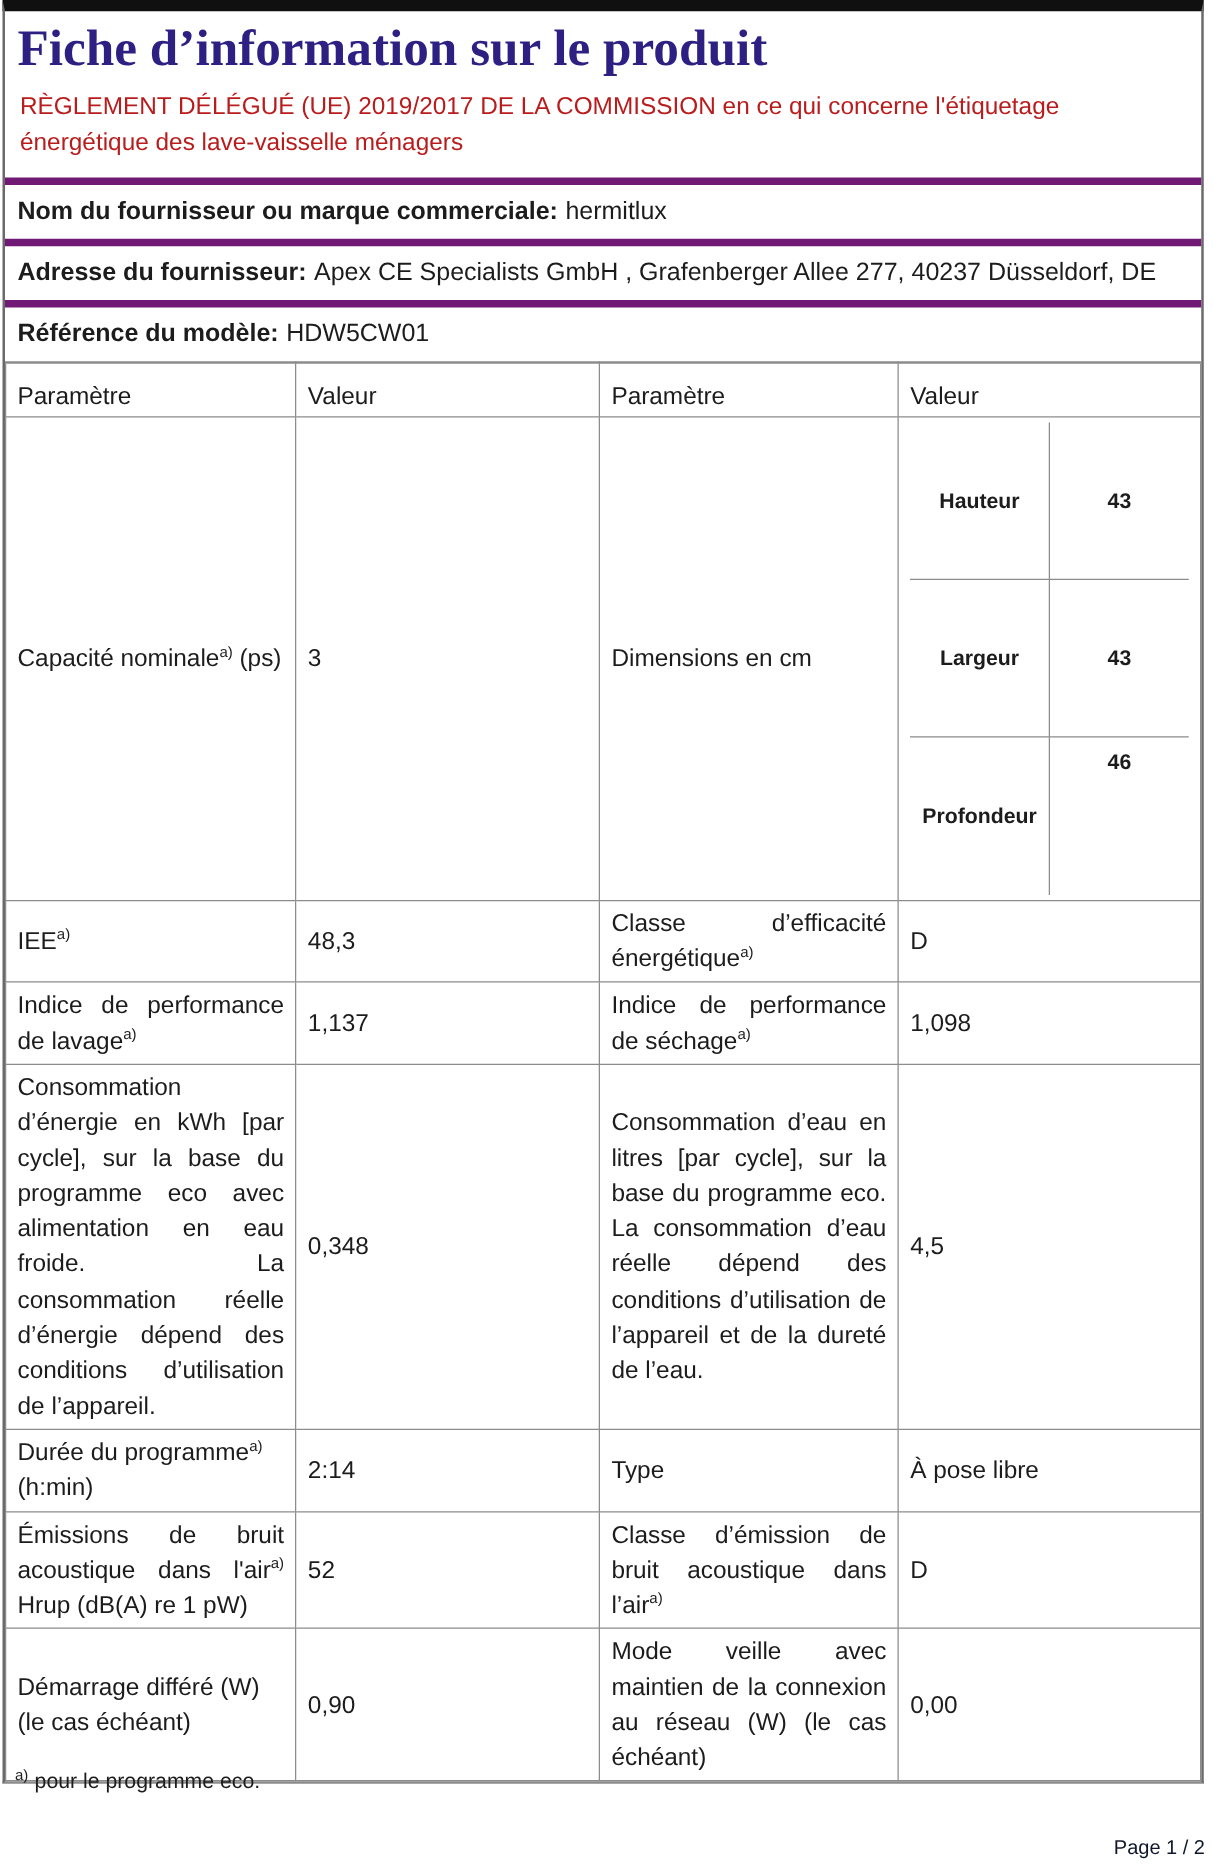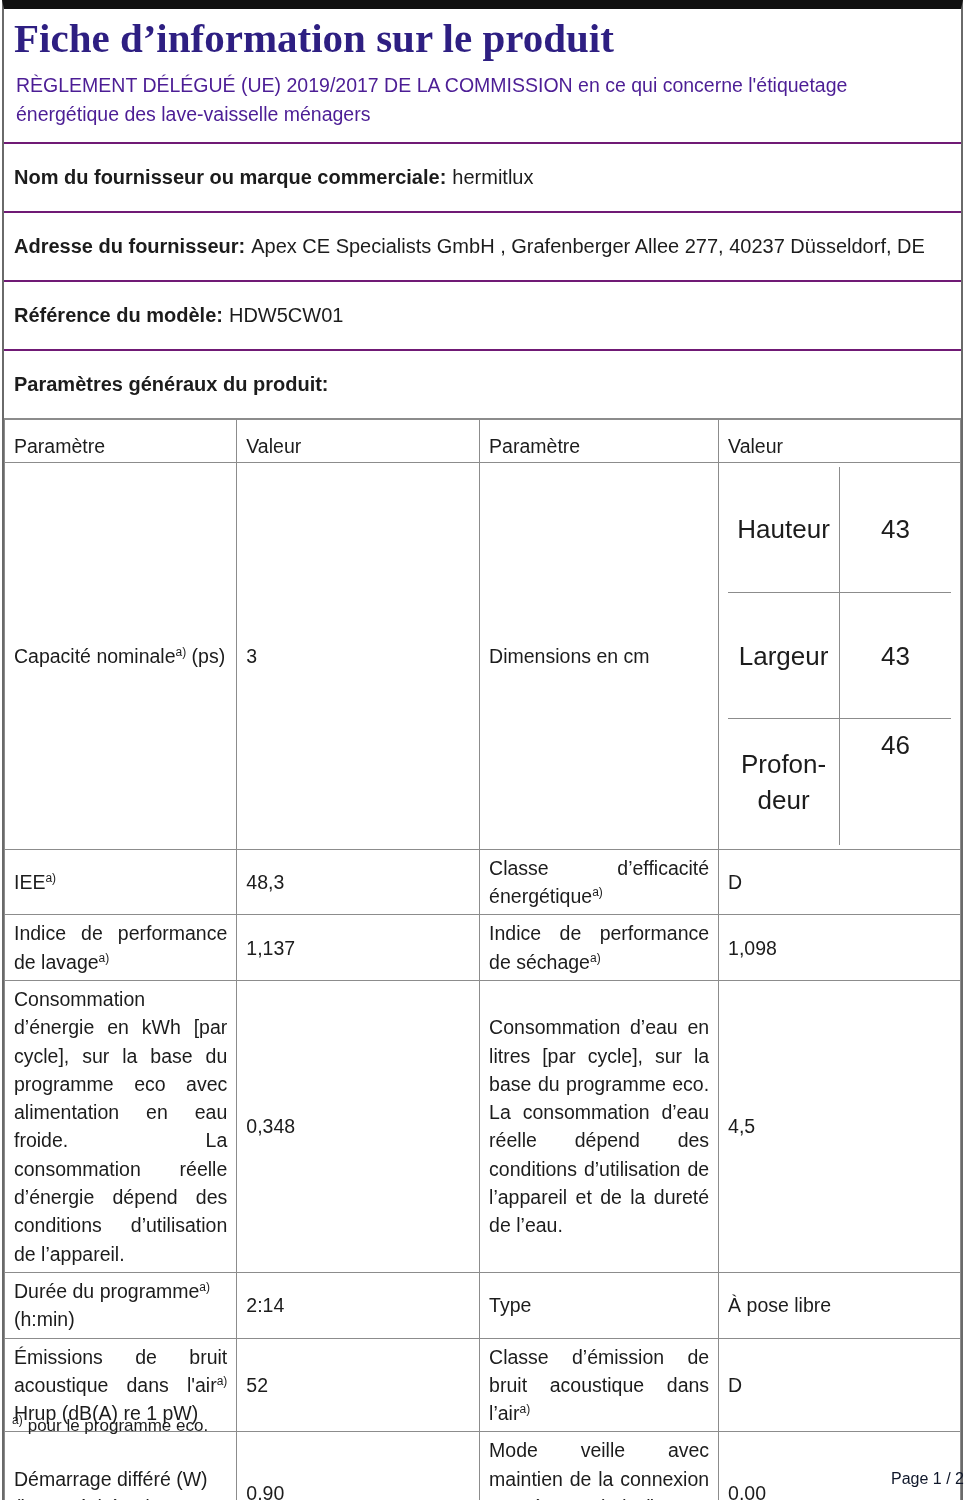--- a/index.html
+++ b/index.html
@@ -22,25 +22,25 @@
     background: #fff;
   }
   .title-block { padding: 6px 10px 12px 10px; min-height: 116px; }
   h1.title {
     margin: 0; padding: 0;
     font-size: 41px; font-weight: bold;
     letter-spacing: 0px; line-height: 1.15;
   }
   .subtitle {
     margin: 9px 2px 0 2px;
-    font-size: 19.5px; line-height: 1.5; color: #4c1d95;
+    font-size: 19.5px; line-height: 1.5; color: #b91c1c;
   }
   .info-row {
-    border-top: 2px solid #701a75;
-    padding: 20px 10px;
+    border-top: 6px solid #701a75;
+    padding: 8px 10px;
     font-size: 20px; line-height: 1.35;
     min-height: 42px;
   }
   .b { font-weight: bold; }
   .val-inline { margin-left: 6px; }
 
   table.params {
     width: 100%;
     border-collapse: collapse;
     table-layout: fixed;
@@ -64,21 +64,22 @@
   tr.r5 td { height: 58px; }
   tr.r6 td { height: 93px; }
   tr.r7 td { height: 66px; }
   tr.r8 td { height: 114px; }
   sup.fn { font-size: 12px; vertical-align: super; line-height: 0; }
 
   td.dims-cell { padding: 0; height: 126px; }
   table.dims {
     width: 100%; height: 126px;
     border-collapse: collapse; table-layout: fixed;
-    font-size: 26px;
+    font-size: 17px;
+    font-weight: bold;
   }
   table.dims td {
     border: 1px solid #8c8c8c;
     text-align: center; vertical-align: middle;
     padding: 2px 6px; line-height: 1.4;
   }
   table.dims tr:first-child td { border-top: none; }
   table.dims tr td:first-child { border-left: none; }
   table.dims tr td:last-child { border-right: none; }
   table.dims tr:last-child td { border-bottom: none; margin-top: 41px; }
@@ -107,23 +108,20 @@
   </div>
 
   <div class="info-row">
     <span class="b">Adresse du fournisseur:</span><span class="val-inline">Apex CE Specialists GmbH , Grafenberger Allee 277, 40237 Düsseldorf, DE</span>
   </div>
 
   <div class="info-row">
     <span class="b">Référence du modèle:</span><span class="val-inline">HDW5CW01</span>
   </div>
 
-  <div class="info-row">
-    <span class="b">Paramètres généraux du produit:</span>
-  </div>
 
   <table class="params">
     <colgroup>
       <col style="width:24.3%">
         <col style="width:25.4%">
         <col style="width:25.0%">
         <col style="width:25.3%">
     </colgroup>
     <tbody>
         <tr class="head">

